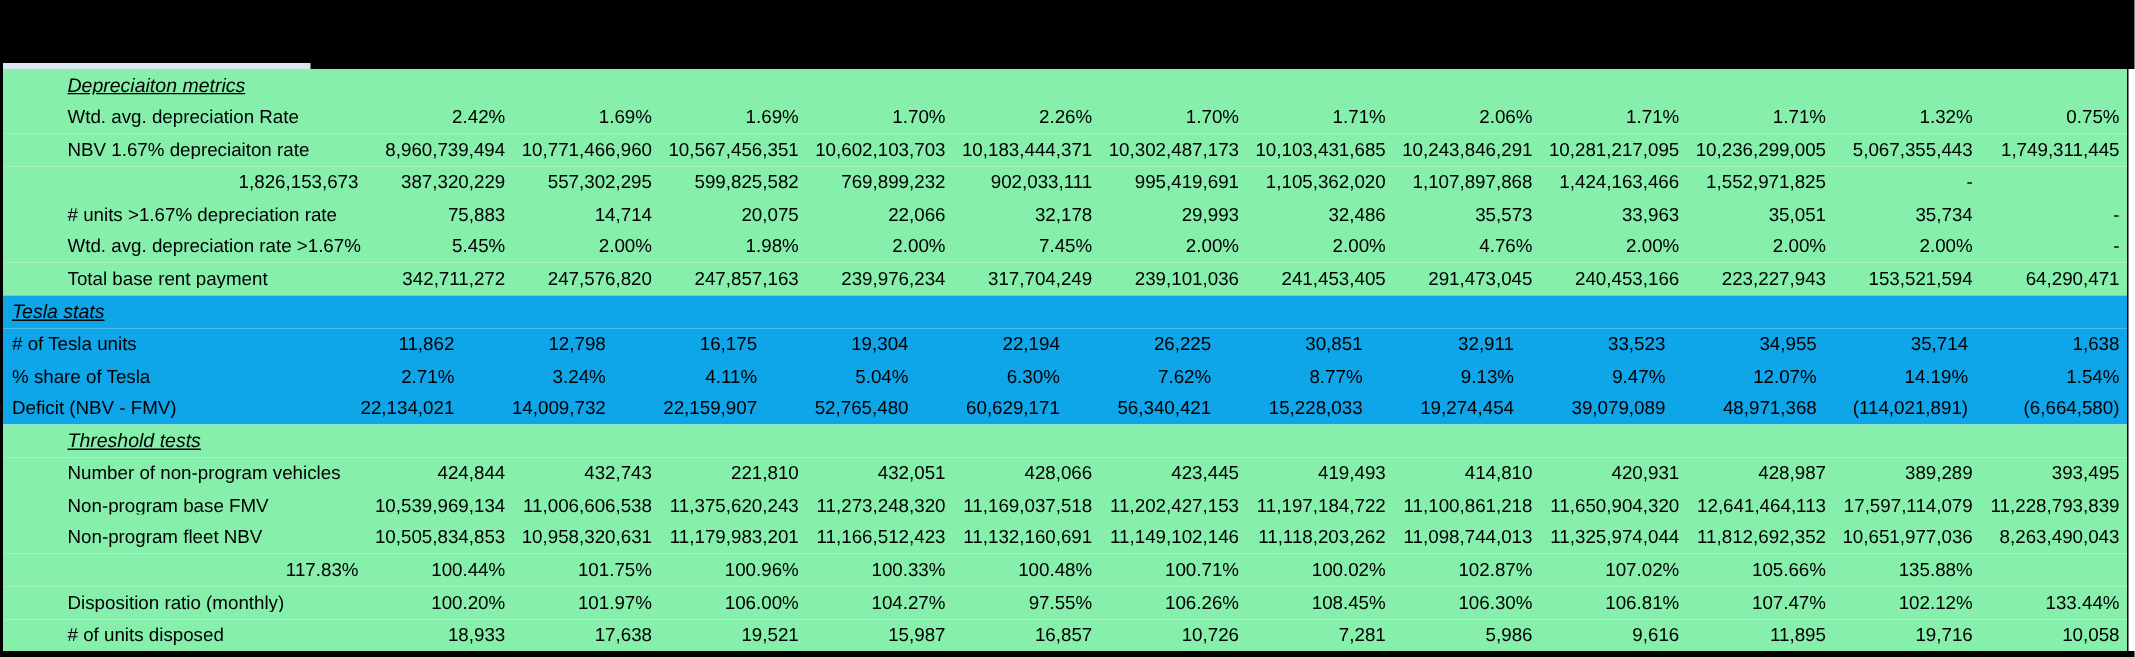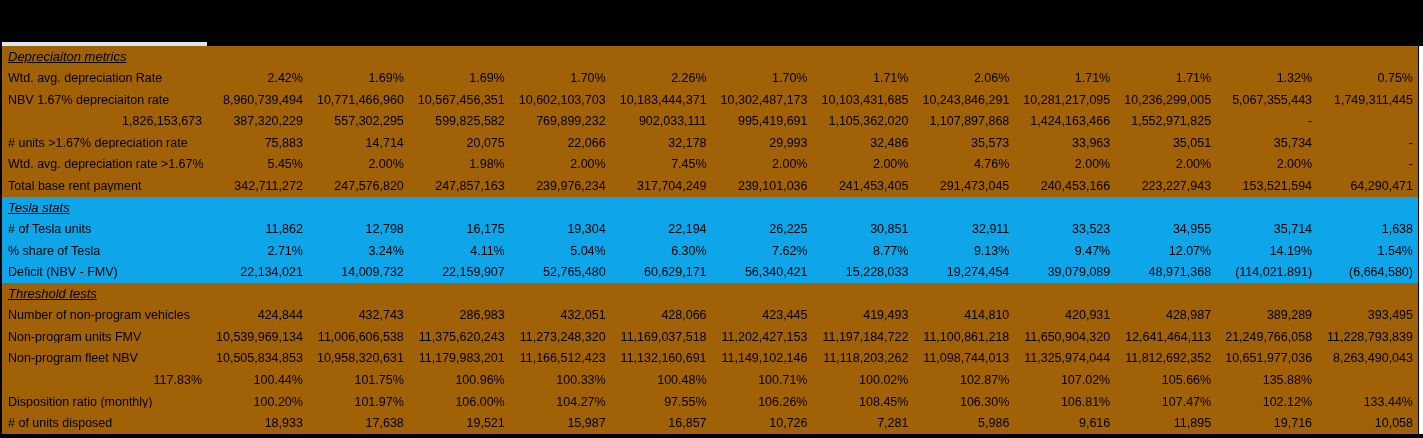--- a/index.html
+++ b/index.html
@@ -38,21 +38,21 @@
     width: 1423px; height: 4px;
     background: #000000;
   }
 
   .row {
     flex: 1;
     display: grid;
     grid-template-columns: 205px repeat(12, 1fr);
     align-items: center;
   }
-  .section-blue  { background: #a16207; }
+  .section-blue  { background: #86efac; padding-left: 37px; }
   .section-white { background: #0ea5e9; }
 
   .cell {
     font-size: 12.5px;
     color: #000000;
     line-height: 1;
     white-space: nowrap;
     overflow: hidden;
   }
   .label { text-align: left; padding-left: 6px; }
@@ -247,44 +247,44 @@
         <div class="cell value"></div>
         <div class="cell value"></div>
         <div class="cell value"></div>
         <div class="cell value"></div>
         <div class="cell value"></div>
       </div>
       <div class="row section-blue">
         <div class="cell label">Number of non-program vehicles</div>
         <div class="cell value">424,844</div>
         <div class="cell value">432,743</div>
-        <div class="cell value">286,983</div>
+        <div class="cell value">221,810</div>
         <div class="cell value">432,051</div>
         <div class="cell value">428,066</div>
         <div class="cell value">423,445</div>
         <div class="cell value">419,493</div>
         <div class="cell value">414,810</div>
         <div class="cell value">420,931</div>
         <div class="cell value">428,987</div>
         <div class="cell value">389,289</div>
         <div class="cell value">393,495</div>
       </div>
       <div class="row section-blue">
-        <div class="cell label">Non-program units FMV</div>
+        <div class="cell label">Non-program base FMV</div>
         <div class="cell value">10,539,969,134</div>
         <div class="cell value">11,006,606,538</div>
         <div class="cell value">11,375,620,243</div>
         <div class="cell value">11,273,248,320</div>
         <div class="cell value">11,169,037,518</div>
         <div class="cell value">11,202,427,153</div>
         <div class="cell value">11,197,184,722</div>
         <div class="cell value">11,100,861,218</div>
         <div class="cell value">11,650,904,320</div>
         <div class="cell value">12,641,464,113</div>
-        <div class="cell value">21,249,766,058</div>
+        <div class="cell value">17,597,114,079</div>
         <div class="cell value">11,228,793,839</div>
       </div>
       <div class="row section-blue">
         <div class="cell label">Non-program fleet NBV</div>
         <div class="cell value">10,505,834,853</div>
         <div class="cell value">10,958,320,631</div>
         <div class="cell value">11,179,983,201</div>
         <div class="cell value">11,166,512,423</div>
         <div class="cell value">11,132,160,691</div>
         <div class="cell value">11,149,102,146</div>

